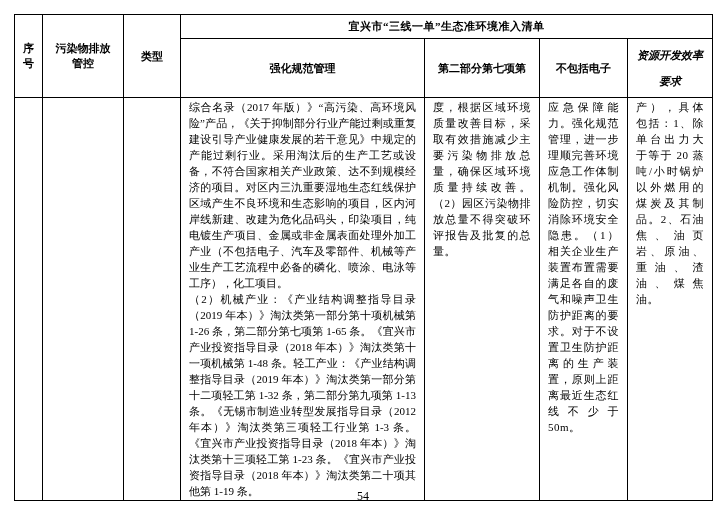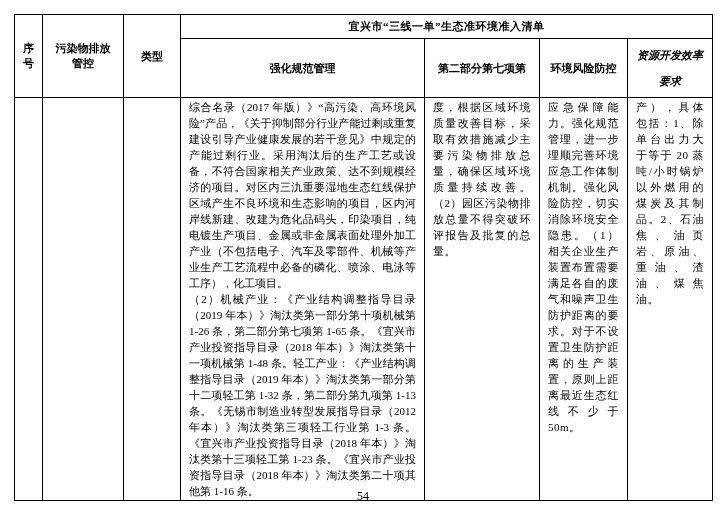--- a/index.html
+++ b/index.html
@@ -77,32 +77,32 @@
     <thead>
       <tr>
         <th rowspan="2">序号</th>
         <th rowspan="2">污染物排放管控</th>
         <th rowspan="2">类型</th>
         <th colspan="4" class="merged-title">宜兴市“三线一单”生态准环境准入清单</th>
       </tr>
       <tr class="subhead">
         <th>强化规范管理</th>
         <th>第二部分第七项第</th>
-        <th>环境风险防控</th>
+        <th>不包括电子</th>
         <th class="resource-head">资源开发效率要求</th>
       </tr>
     </thead>
     <tbody>
       <tr class="body-row">
         <td></td>
         <td></td>
         <td></td>
         <td class="cell-spatial">
           <p>综合名录（2017 年版）》“高污染、高环境风险”产品，《关于抑制部分行业产能过剩或重复建设引导产业健康发展的若干意见》中规定的产能过剩行业。采用淘汰后的生产工艺或设备，不符合国家相关产业政策、达不到规模经济的项目。对区内三氿重要湿地生态红线保护区域产生不良环境和生态影响的项目，区内河岸线新建、改建为危化品码头，印染项目，纯电镀生产项目、金属或非金属表面处理外加工产业（不包括电子、汽车及零部件、机械等产业生产工艺流程中必备的磷化、喷涂、电泳等工序），化工项目。</p>
-          <p>（2）机械产业：《产业结构调整指导目录（2019 年本）》淘汰类第一部分第十项机械第 1-26 条，第二部分第七项第 1-65 条。《宜兴市产业投资指导目录（2018 年本）》淘汰类第十一项机械第 1-48 条。轻工产业：《产业结构调整指导目录（2019 年本）》淘汰类第一部分第十二项轻工第 1-32 条，第二部分第九项第 1-13 条。《无锡市制造业转型发展指导目录（2012 年本）》淘汰类第三项轻工行业第 1-3 条。《宜兴市产业投资指导目录（2018 年本）》淘汰类第十三项轻工第 1-23 条。《宜兴市产业投资指导目录（2018 年本）》淘汰类第二十项其他第 1-16 条。</p>
+          <p>（2）机械产业：《产业结构调整指导目录（2019 年本）》淘汰类第一部分第十项机械第 1-26 条，第二部分第七项第 1-65 条。《宜兴市产业投资指导目录（2018 年本）》淘汰类第十一项机械第 1-48 条。轻工产业：《产业结构调整指导目录（2019 年本）》淘汰类第一部分第十二项轻工第 1-32 条，第二部分第九项第 1-13 条。《无锡市制造业转型发展指导目录（2012 年本）》淘汰类第三项轻工行业第 1-3 条。《宜兴市产业投资指导目录（2018 年本）》淘汰类第十三项轻工第 1-23 条。《宜兴市产业投资指导目录（2018 年本）》淘汰类第二十项其他第 1-19 条。</p>
         </td>
         <td class="cell-narrow">度，根据区域环境质量改善目标，采取有效措施减少主要污染物排放总量，确保区域环境质量持续改善。（2）园区污染物排放总量不得突破环评报告及批复的总量。</td>
         <td class="cell-narrow">应急保障能力。强化规范管理，进一步理顺完善环境应急工作体制机制。强化风险防控，切实消除环境安全隐患。（1）相关企业生产装置布置需要满足各自的废气和噪声卫生防护距离的要求。对于不设置卫生防护距离的生产装置，原则上距离最近生态红线不少于 50m。</td>
         <td class="cell-narrow">产），具体包括：1、除单台出力大于等于 20 蒸吨/小时锅炉以外燃用的煤炭及其制品。2、石油焦、油页岩、原油、重油、渣油、煤焦油。</td>
       </tr>
     </tbody>
   </table>
 
   <div class="page-number">54</div>
 

